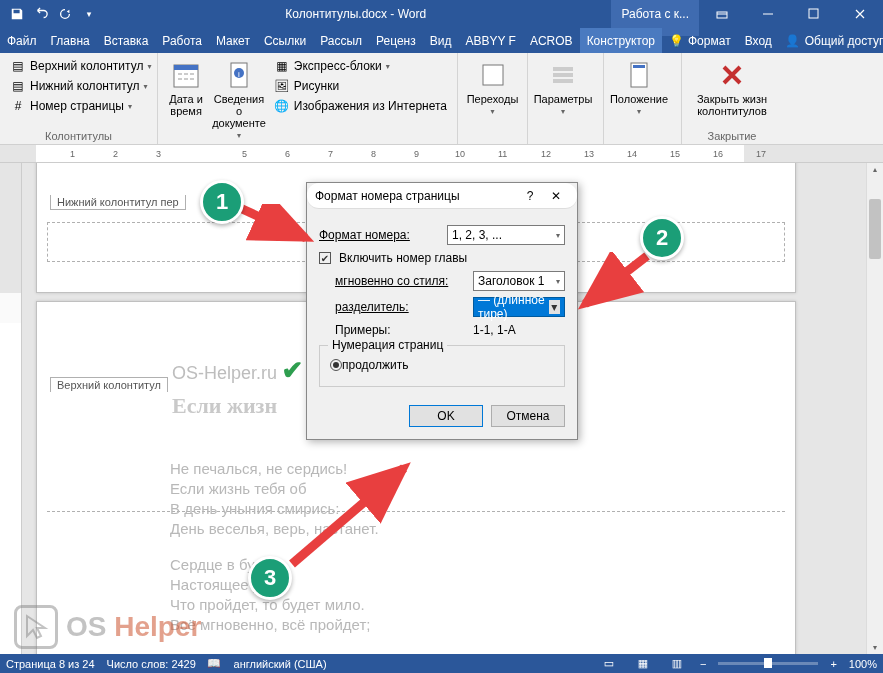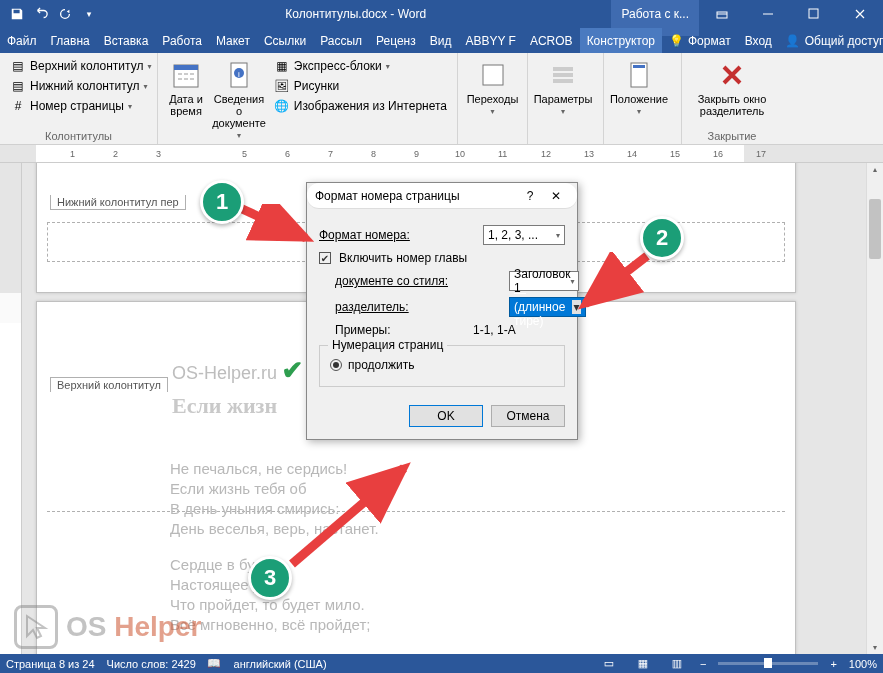--- a/index.html
+++ b/index.html
@@ -54,25 +54,25 @@
 
 
 .dialog { position: absolute; background: #f0f0f0; border: 1px solid #888; box-shadow: 2px 2px 8px rgba(0,0,0,.3); }
 .dlg-title { height: 26px; background: #fff; display: flex; align-items: center; padding: 0 8px; border-bottom: 1px solid #ddd; font-size: 12px; border-radius: 12px; }
 .dlg-title .sp { flex: 1; }
 .dlg-title .tbtn { width: 26px; text-align: center; cursor: pointer; }
 .dlg-body { padding: 10px 12px; font-size: 12px; }
 .dlg-row { display: flex; align-items: center; gap: 8px; margin: 6px 0; }
 .dlg-row label { min-width: 120px; }
 .dlg-row .lbl-u { text-decoration: underline; }
-.dlg-select { flex: 1; border: 1px solid #7a7a7a; background: #fff; height: 20px; padding: 0 4px; display: flex; align-items: center; justify-content: space-between; cursor: pointer; margin-left: 36px; }
+.dlg-select { flex: 1; border: 1px solid #7a7a7a; background: #fff; height: 20px; padding: 0 4px; display: flex; align-items: center; justify-content: space-between; cursor: pointer; }
 .dlg-select.sel { background: #0078d7; color: #fff; border-color: #005a9e; }
 .fieldset { border: 1px solid #ccc; margin-top: 8px; padding: 8px 10px 10px; position: relative; }
 .fieldset .legend { position: absolute; top: -8px; left: 8px; background: #f0f0f0; padding: 0 4px; font-size: 12px; }
-.radio-row { display: flex; align-items: center; gap: 6px; margin: 4px 0; }
+.radio-row { display: flex; align-items: center; margin: 4px 0; }
 .radio { width: 12px; height: 12px; border: 1px solid #555; border-radius: 50%; display: inline-flex; align-items: center; justify-content: center; }
 .radio.checked::after { content: ""; width: 6px; height: 6px; background: #333; border-radius: 50%; }
 .chk { width: 12px; height: 12px; border: 1px solid #555; display: inline-flex; align-items: center; justify-content: center; font-size: 10px; color: #333; }
 .spin { width: 60px; height: 20px; border: 1px solid #888; background: #fff; display: flex; }
 .spin input { border: none; width: 40px; font-size: 12px; padding: 0 2px; }
 .spin .arrows { width: 16px; display: flex; flex-direction: column; border-left: 1px solid #888; }
 .spin .arrows span { flex: 1; font-size: 7px; text-align: center; cursor: pointer; background: #eee; }
 .dlg-buttons { display: flex; justify-content: flex-end; gap: 8px; padding: 8px 12px 12px; }
 .dlg-btn { min-width: 74px; height: 22px; border: 1px solid #adadad; background: #e1e1e1; cursor: pointer; font-size: 12px; text-align: center; line-height: 20px; }
 .dlg-btn.primary { border: 1px solid #0078d7; }
@@ -270,21 +270,21 @@
         </div>
       </div>
       <div class="group-label">&nbsp;</div>
     </div>
   <div class="group" style="width:100px;border-right:none">
     <div class="group-body">
         <div class="bigbtn" style="width:88px">
           <svg class="ico" viewBox="0 0 32 32">
             <path stroke="#c43030" stroke-width="4" d="M8 8l16 16M24 8L8 24"></path>
           </svg>
-          <span>Закрыть окно разделитель</span>
+          <span>Закрыть жизн колонтитулов</span>
         </div>
       </div>
     <div class="group-label">Закрытие</div>
   </div>
 </div>
 
 <div class="ruler-h">
   <div class="shade" style="left:0;width:36px"></div>
   <div class="shade" style="left:744px;right:0"></div>
   <svg width="100%" height="18" style="position:absolute">
@@ -362,21 +362,21 @@
           <span>1, 2, 3, ...</span>
           <span class="drop">▾</span>
         </div>
     </div>
     <div class="dlg-row">
       <span class="chk">✔</span>
       <span>Включить номер главы</span>
     </div>
     <div style="padding-left:16px">
       <div class="dlg-row">
-        <label style="min-width:130px"><span class="lbl-u">документе со стиля:</span></label>
+        <label style="min-width:130px"><span class="lbl-u">мгновенно со стиля:</span></label>
         <div class="dlg-select">
             <span>Заголовок 1</span>
             <span class="drop">▾</span>
           </div>
       </div>
       <div class="dlg-row">
         <label style="min-width:130px"><span class="lbl-u">разделитель:</span></label>
         <div class="dlg-select sel">
             <span>— (длинное тире)</span>
             <span style="background:#e1e1e1;color:#333;width:16px;text-align:center">▾</span>

